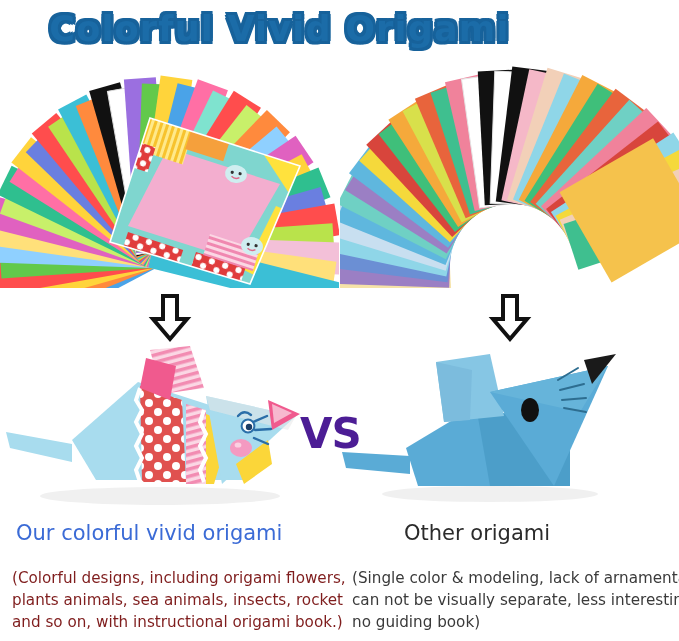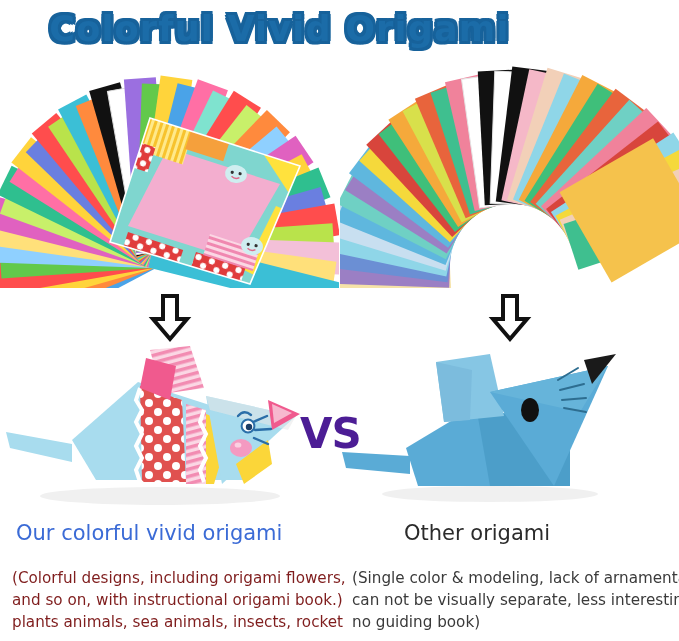--- a/index.html
+++ b/index.html
@@ -527,22 +527,22 @@
     </div>
   </div>
 
   <div class="vs-badge">VS</div>
 
   <div class="caption caption-right">Other origami</div>
   <div class="caption caption-left">Our colorful vivid origami</div>
 
   <div class="body-text body-left">
     <div>(Colorful designs, including origami flowers,</div>
+    <div>plants animals, sea animals, insects, rocket</div>
     <div>and so on, with instructional origami book.)</div>
-    <div>plants animals, sea animals, insects, rocket</div>
   </div>
   <div class="body-text body-right">
     <div>(Single color &amp; modeling, lack of arnamental,</div>
     <div>can not be visually separate, less interesting,</div>
     <div>no guiding book)</div>
   </div>
 
 </div>
 
 </body></html>

